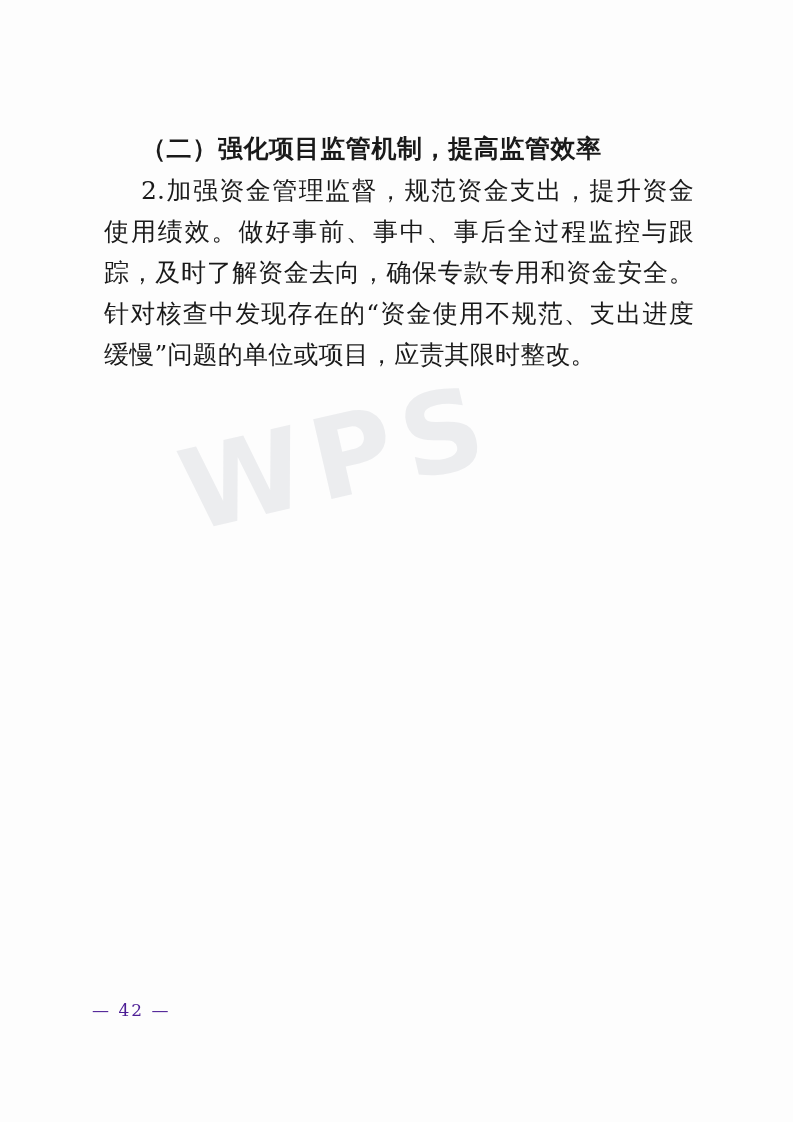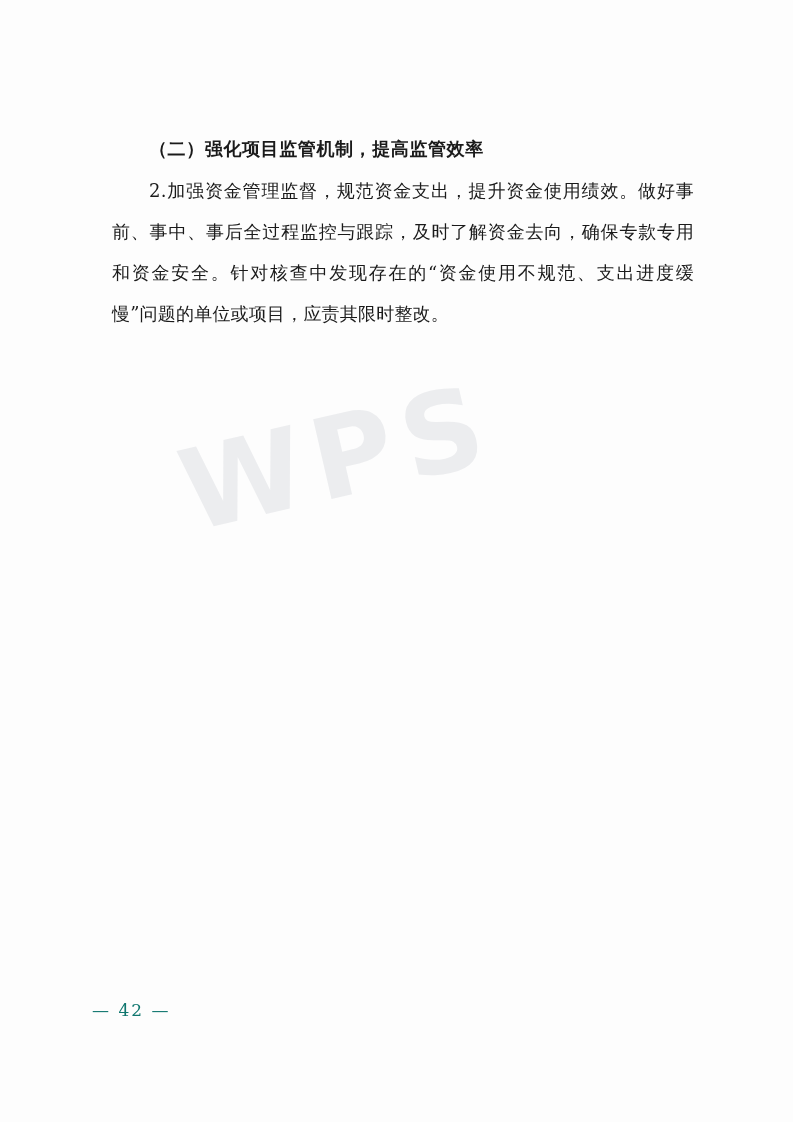--- a/index.html
+++ b/index.html
@@ -22,22 +22,22 @@
     height: 1122px;
     background: #fdfdfd;
   }
   .content {
     position: absolute;
     left: 104px;
     top: 128px;
     width: 590px;
   }
   p {
-    margin: 0 0 1px 8px;
-    font-size: 18px;
+    margin: 0 0 1px 0;
+    font-size: 25px;
     line-height: 41px;
     text-align: justify;
     text-justify: inter-ideograph;
     letter-spacing: 0.2px;
     font-weight: 500;
   }
   .indent {
     text-indent: 37px;
   }
   .heading {
@@ -74,21 +74,21 @@
     position: absolute;
     left: 0;
     top: 1000px;
     width: 704px;
     text-align: left;
     padding-left: 92px;
     box-sizing: border-box;
     font-size: 17px;
     font-family: "DejaVu Serif", "Liberation Serif", serif;
     letter-spacing: 2px;
-    color: #0f766e;
+    color: #4c1d95;
   }
 </style>
 </head>
 <body>
 
 <div class="page">
 
   <div class="watermark">
     <div class="wm-text">WPS</div>
   </div>

